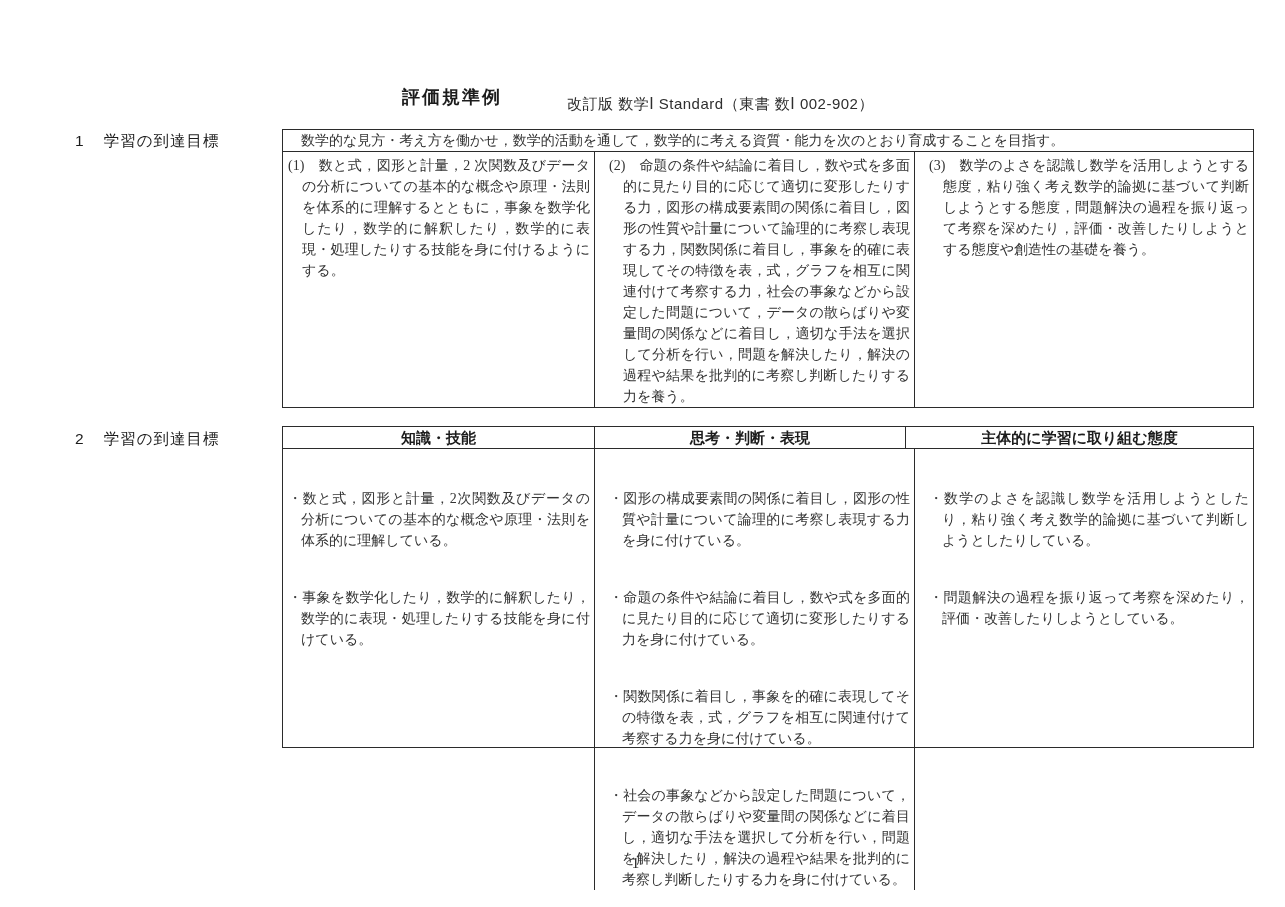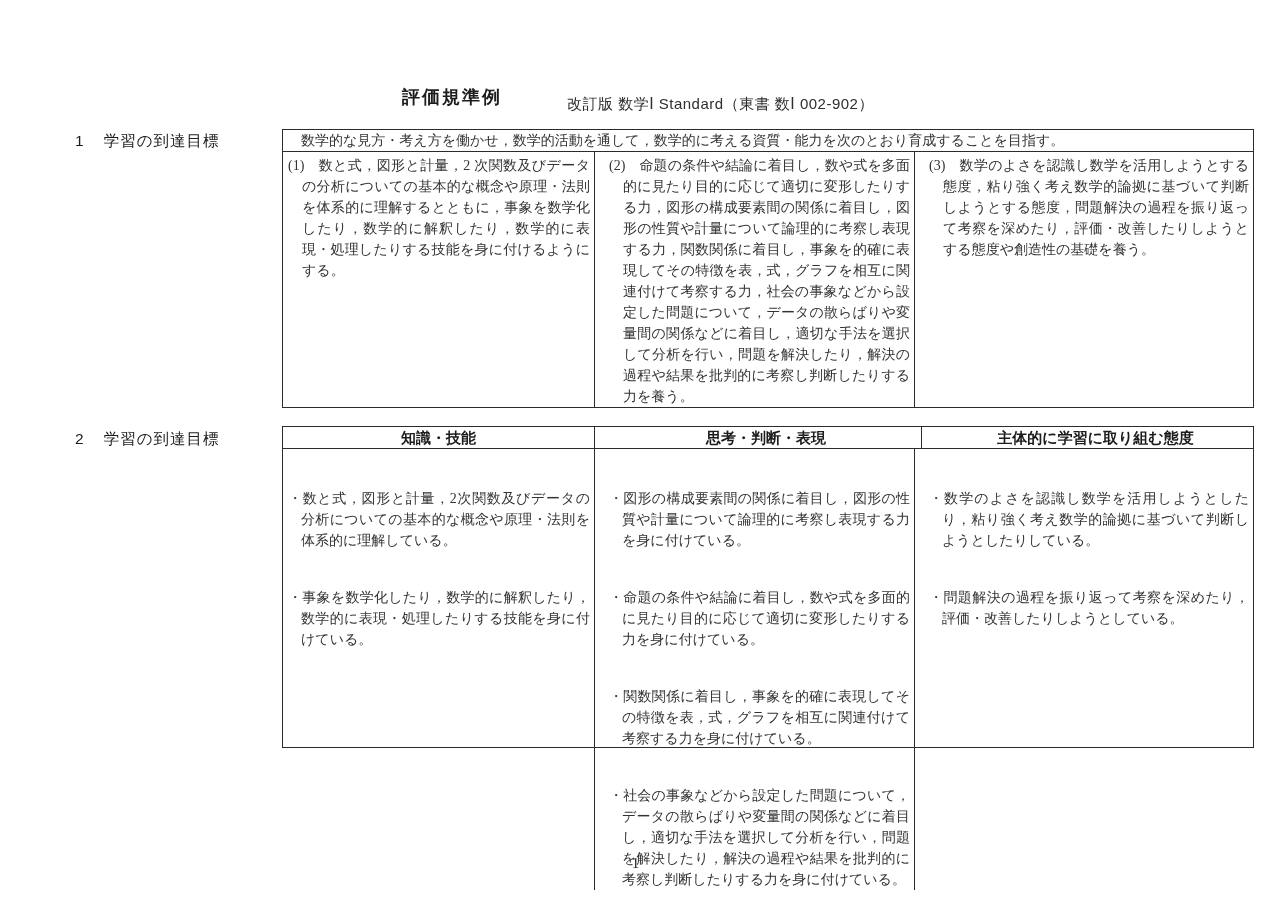--- a/index.html
+++ b/index.html
@@ -63,21 +63,21 @@
     line-height:21px;
     overflow:hidden;white-space:nowrap;
   }
   .hdr-row{
     height:22px;flex:0 0 22px;
     border-bottom:1px solid var(--line);
     box-sizing:border-box;
     display:grid;grid-template-columns:312px 311px 1fr;
     font-family:var(--sans);font-size:15px;font-weight:600;
     color:var(--ink-dark);
-    text-align:center;line-height:21px;gap:16px;
+    text-align:center;line-height:21px;
   }
   .hdr-row .hdr-cell{border-right:1px solid var(--line);box-sizing:border-box;overflow:hidden;}
   .hdr-row .hdr-cell:last-child{border-right:none;}
   .cols-row{
     flex:1 1 auto;
     display:grid;grid-template-columns:312px 311px 1fr;
     box-sizing:border-box;
     gap:9px;
   }
   .cell{

